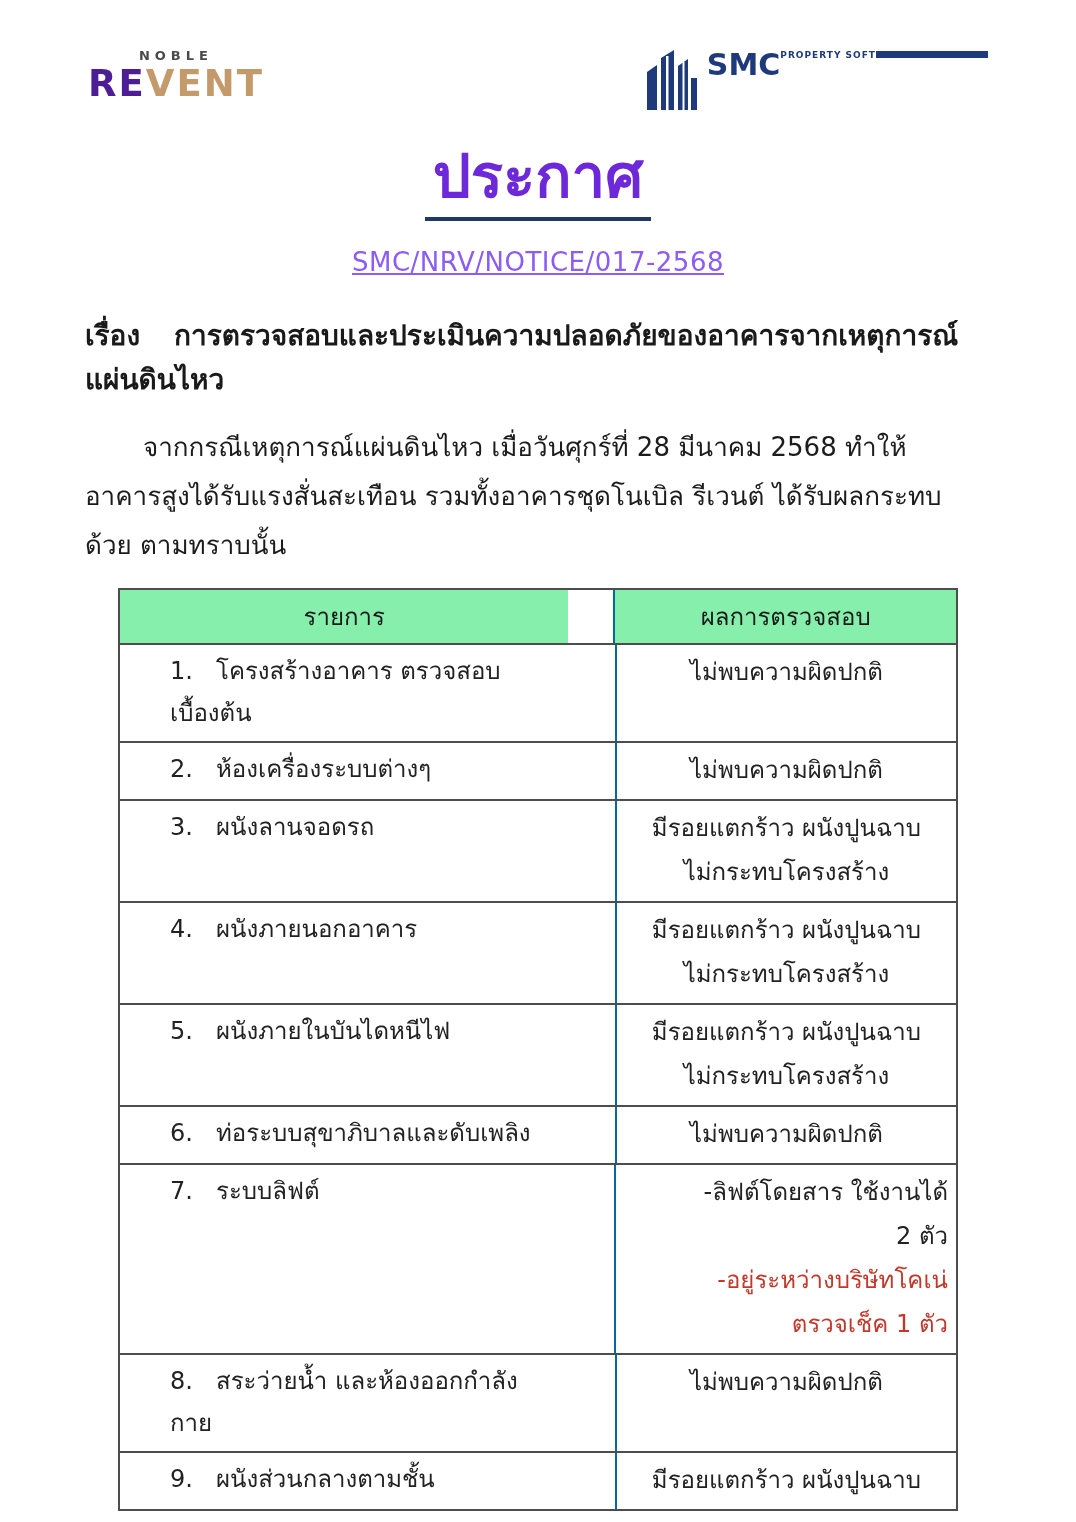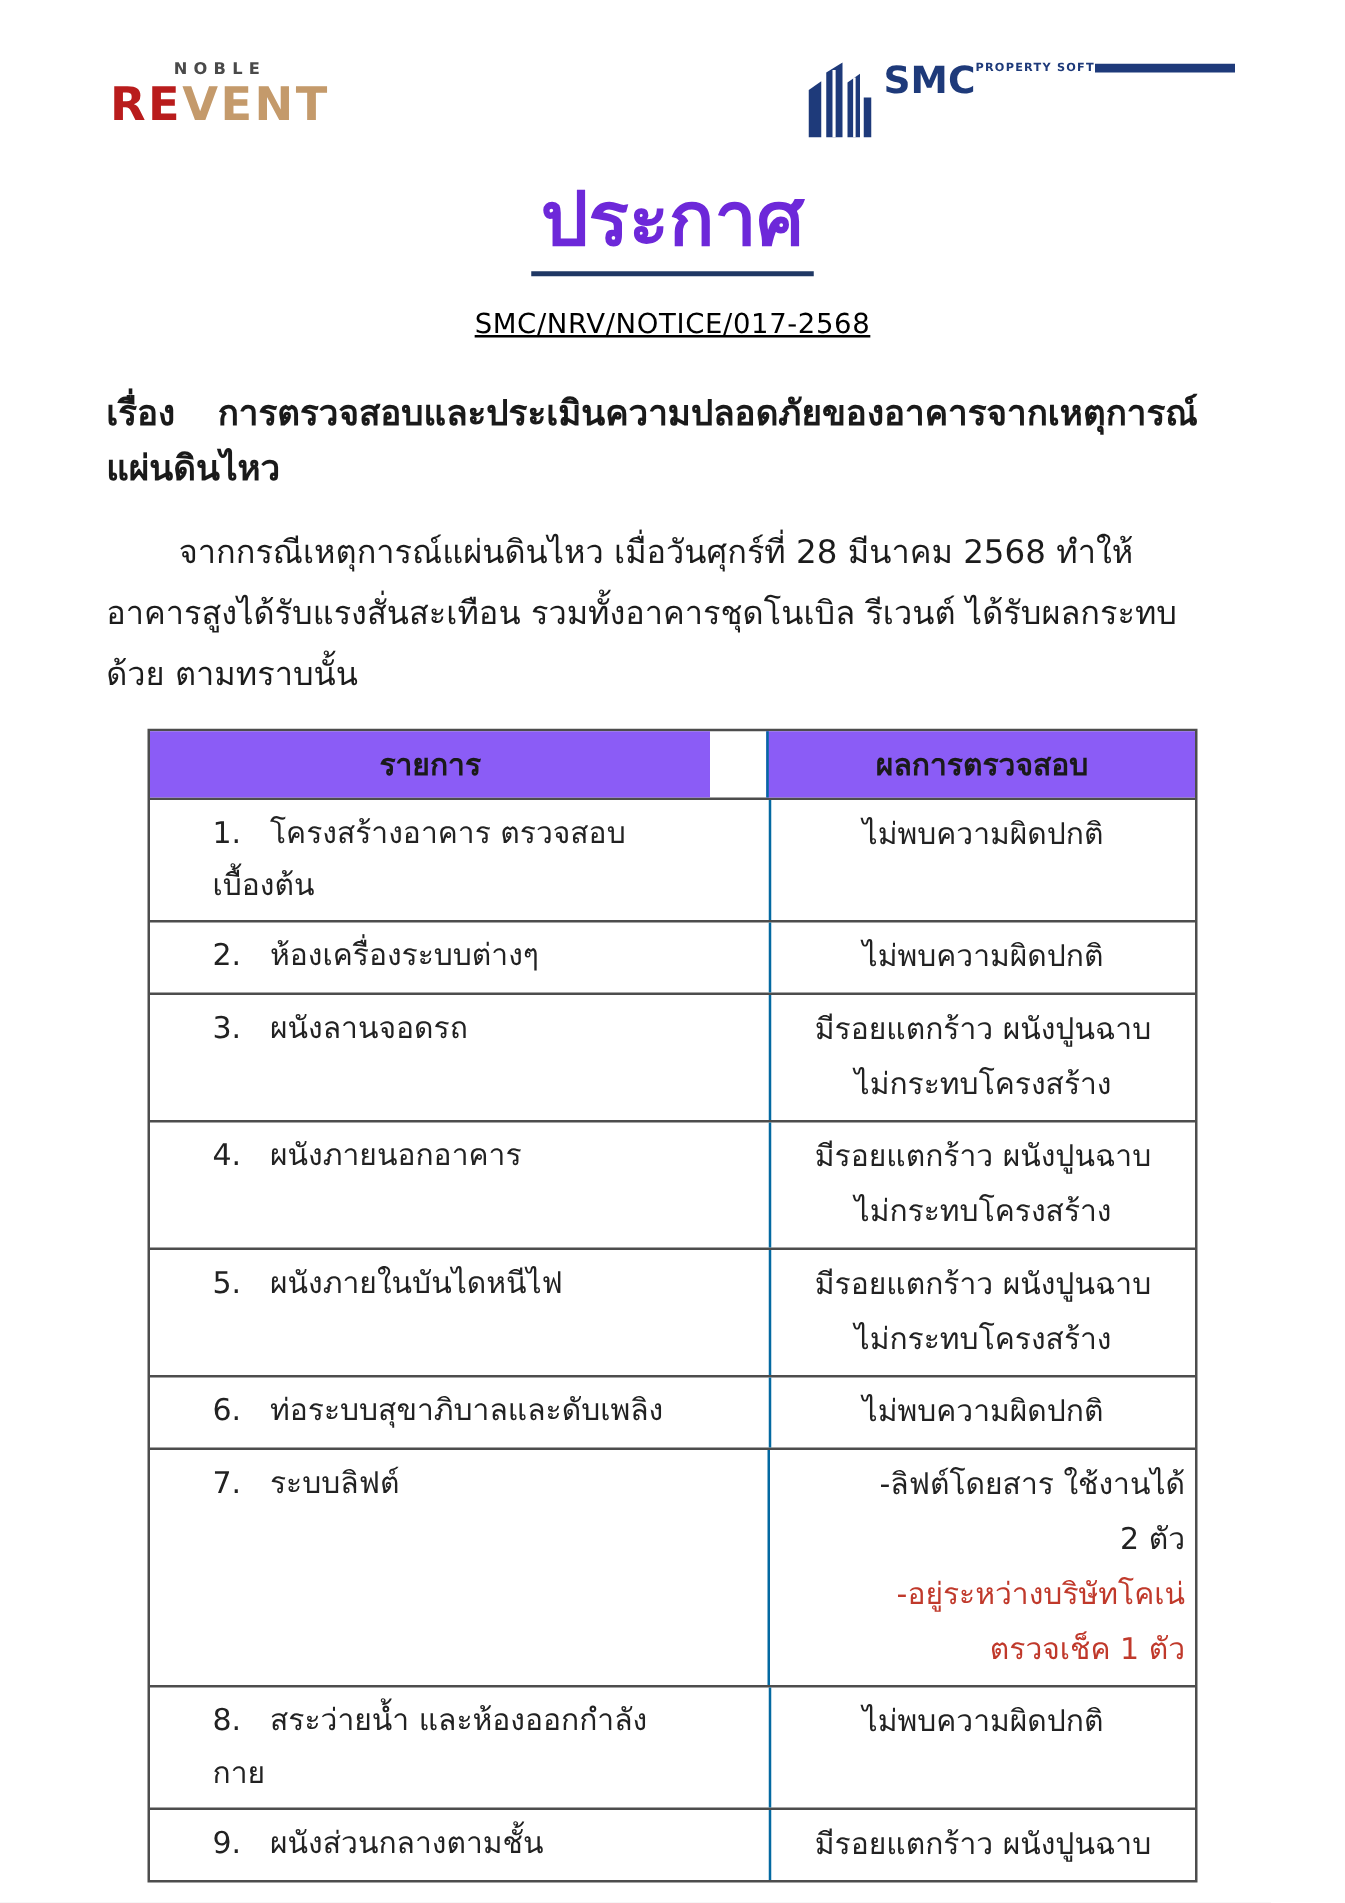--- a/index.html
+++ b/index.html
@@ -6,46 +6,46 @@
   body { background:#e8e8e8; font-family:"DejaVu Sans","Liberation Sans",sans-serif; }
   .page {
     width:1076px; height:1522px; background:#ffffff; margin:0 auto;
     position:relative; color:#222; overflow:hidden;
   }
   
   .logo-bar { display:flex; justify-content:space-between; align-items:flex-start; padding:48px 88px 0 88px;text-align:center; }
   .noble { display:flex; flex-direction:column; }
   .noble-top { font-size:13px; letter-spacing:5px; font-weight:bold; color:#4a4a4a; margin-bottom:2px; }
   .noble-main { font-size:37px; font-weight:bold; letter-spacing:2px; line-height:1; }
-  .noble-re { color:#b91c1c; }
+  .noble-re { color:#4c1d95; }
   .noble-vent { color:#c49a6b; }
   .smc { display:flex; align-items:flex-start; gap:8px; }
   .smc-text { display:flex; flex-direction:row; }
   .smc-name { font-size:30px; font-weight:bold; color:#1e3a7a; line-height:1.1; }
   .smc-sub { font-size:9px; font-weight:bold; color:#1e3a7a; letter-spacing:1px; margin-top:2px; }
   .smc-bar { width:112px; height:7px; background:#1e3a7a; margin-top:3px; }
   
   .title-wrap { text-align:center; margin-top:28px; }
   .title {
     display:inline-block; font-size:60px; font-weight:bold; color:#6d28d9;
     border-bottom:4px solid #1f3864; padding:0 8px 6px 8px; line-height:1.15;
   }
   .doc-no-wrap { text-align:center; margin-top:26px; }
-  .doc-no { font-size:22px; color:#000000; text-decoration:underline; letter-spacing:0.5px; }
+  .doc-no { font-size:26px; color:#8b5cf6; text-decoration:underline; letter-spacing:0.5px; }
   
   .content { padding:0 100px 0 85px; }
   .subject { margin-top:36px; font-size:28px; font-weight:bold; color:#1a1a1a; }
   .subject-label { margin-right:34px; }
   .para { margin-top:22px; font-size:26px; line-height:49px; text-indent:58px; color:#1c1c1c; }
   .para + .para { margin-top:12px; }
   
   .tbl { width:840px; margin:18px 0 0 33px; border:2px solid #4d4d4d; font-size:24px; }
   .trow { display:flex; border-top:2px solid #4d4d4d; }
   .trow:first-child { border-top:none; }
-  .th { background:#8b5cf6; font-weight:bold; text-align:center; padding:7px 4px; color:#1a1a1a; }
+  .th { background:#86efac; font-weight:normal; text-align:center; padding:7px 4px; color:#1a1a1a; }
   .c1 { width:474px; padding:5px 26px 7px 50px; line-height:42px; }
   .c2 { width:362px; border-left:2px solid #0369a1; text-align:center; padding:5px 8px 7px 8px; line-height:42px;margin-left:45px; }
   .c1.th { padding:7px 4px; line-height:normal; }
   .c2.th { padding:7px 4px; line-height:normal; }
   .num { display:inline-block; width:46px; }
   .rline { line-height:44px; }
   .c2-left { text-align:right; padding-left:36px; }
   .dash { display:inline-block; width:38px; }
   .red { color:#c0392b; }
 </style>

